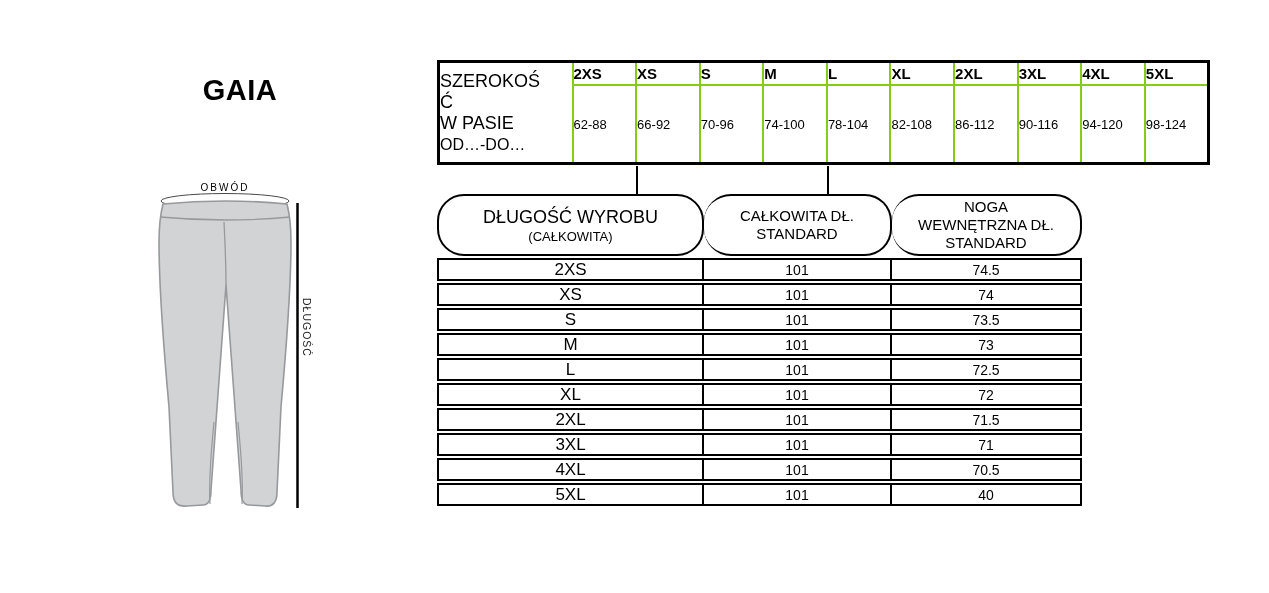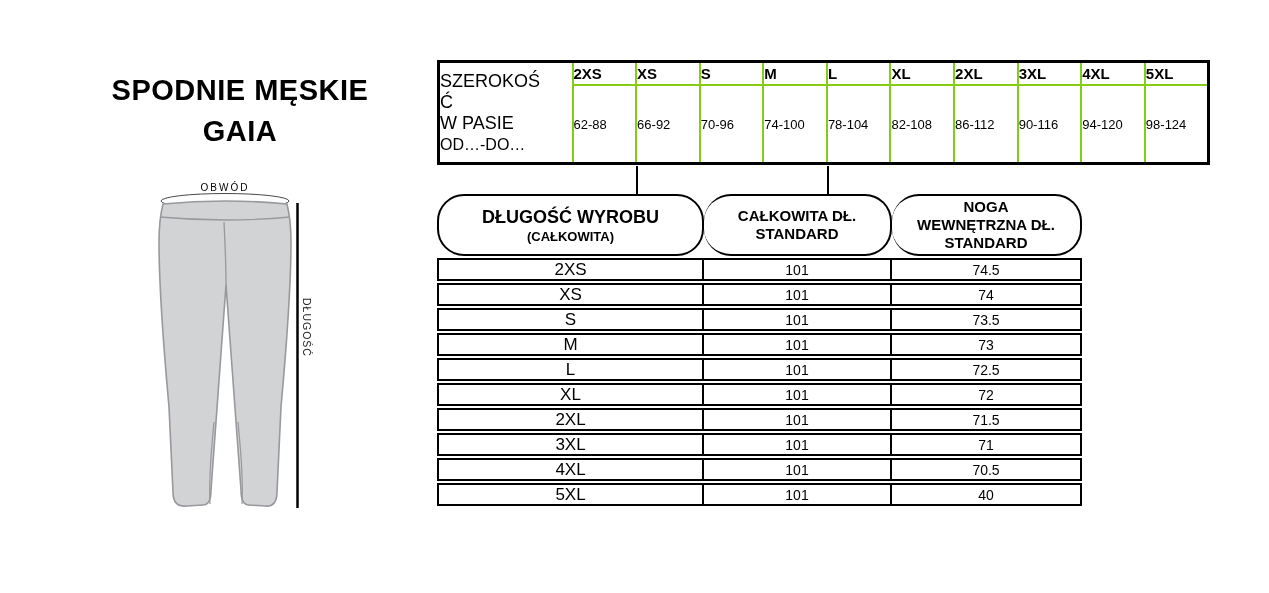--- a/index.html
+++ b/index.html
@@ -88,35 +88,34 @@
   }
   .length-table th, .length-table td {
     border: 2px solid #000;
     border-left: none;
     text-align: center;
     vertical-align: middle;
     padding: 0;
     background: #fff;
   }
   .length-table th:first-child, .length-table td:first-child { border-left: 2px solid #000; }
-  .length-table thead th { height: 58px; font-weight: bold; border-radius: 27px; }
+  .length-table thead th { height: 58px; font-weight: normal; border-radius: 27px; }
   .lt-h1-main { font-size: 18px; }
   .lt-h1-sub { font-size: 13px; margin-top: 1px; }
   .lt-h2, .lt-h3 { font-weight: bold; font-size: 15px; line-height: 18px; white-space: pre-line; }
   .length-table tbody td { height: 19px; }
   .lt-size { font-size: 17px; line-height: 19px; }
   .lt-val { font-size: 14px; }
 </style>
 </head>
 <body>
 
 <div class="canvas">
 
   <div class="title">
-    <div>SPODNIE MĘSKIE</div>
     <div>GAIA</div>
   </div>
 
   <div class="diagram">
     <div class="obwod">
       <span class="obwod-main">OBWÓD</span>
       <span class="obwod-sub">(SZEROKOŚĆ W PASIE)</span>
     </div>
 
     <svg class="pants-svg" width="170" height="340" viewBox="0 0 170 340">

